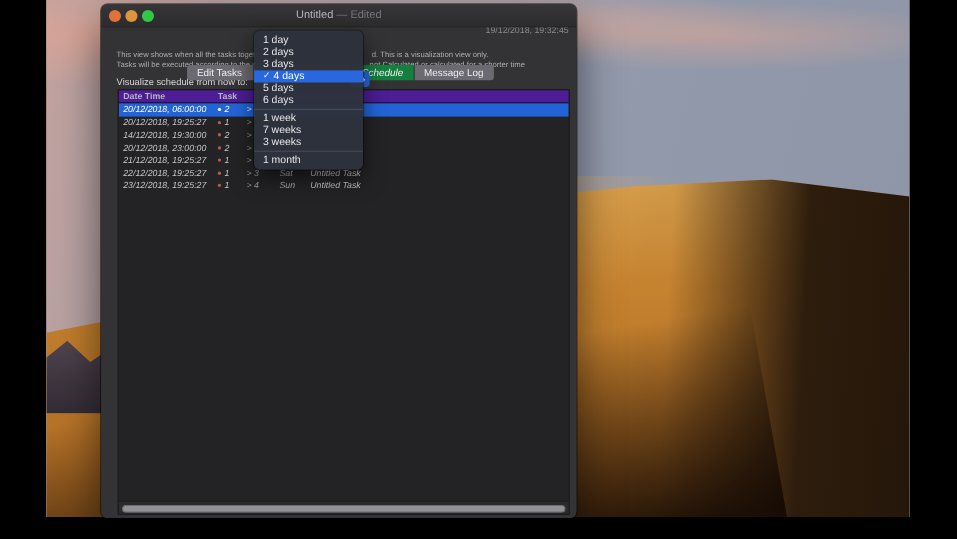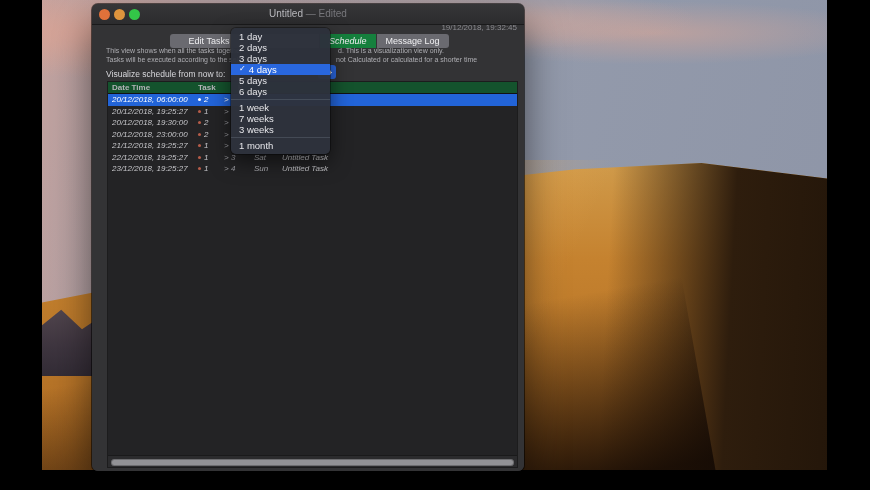--- a/index.html
+++ b/index.html
@@ -43,21 +43,21 @@
   .light { width:11px; height:11px; border-radius:50%; }
   .l-close { background:#e0713a; } .l-min { background:#dd943d; } .l-zoom { background:#33c748; }
 
   .wcontent { position:absolute; top:21px; left:0; right:0; bottom:0;
     background:#333335; border-radius:0 0 6px 6px; overflow:hidden; }
 
   .timestamp { position:absolute; top:-2px; right:7px; font-size:8px; color:#8b8b90; z-index:3; }
 
   .tab-bar { position:absolute; left:78px; top:9px; height:14px; display:flex; gap:1px; z-index:2; }
   .seg { background:#6a6a70; color:#f0f0f2; font-size:9px; line-height:14px; height:14px;
-    padding:0 9px; text-align:center; overflow:hidden; white-space:nowrap; }
+    padding:0 9px; text-align:left; overflow:hidden; white-space:nowrap;margin-top:25px; }
   .seg:first-child { border-radius:3px 0 0 3px; width:78px; }
   .seg:nth-child(2) { width:70px; }
   .seg.sel { background:#15803d;font-style:italic; }
   .seg:last-child { border-radius:0 3px 3px 0; }
 
   .desc span { position:absolute; font-size:7px; color:#aeaeb3; white-space:nowrap; }
   .l1a { left:14px; top:22px; } .l1b { left:246px; top:22px; }
   .l2a { left:14px; top:31px; } .l2b { left:244px; top:31px; }
 
   .vis-label { position:absolute; left:14px; top:44px; font-size:8.5px; color:#d8d8dc; }
@@ -68,21 +68,21 @@
   .pop-cap::after { content:''; position:absolute; right:4px; bottom:2.5px;
     border:2.5px solid transparent; border-top:3px solid #fff; }
   .calc { position:absolute; right:8px; top:40px; width:61px; height:15px;
     background:linear-gradient(#5c5c60,#545458); border-radius:3.5px; color:#9a9aa0;
     font-size:9px; text-align:center; line-height:15px; box-shadow:0 0 0 1px rgba(0,0,0,.35);margin-top:35px; }
 
   
   .tpanel { position:absolute; left:15px; right:6px; top:56px; bottom:3px;
     background:#232325; border:1px solid #1c1c1d; overflow:hidden; }
   .thead { height:12px; display:grid; grid-template-columns:86px 26px 30px 28px 1fr;
-    background:#14532d; border-bottom:1px solid #121213; font-size:8px; font-weight:bold;
+    background:#4c1d95; border-bottom:1px solid #121213; font-size:8px; font-weight:bold;
     color:#b4b4b9; line-height:11px; padding-left:4px; }
   .hc-p { padding-left:14px; }
   .trow { display:grid; grid-template-columns:86px 26px 30px 28px 1fr; height:11.5px;
     line-height:11.5px; font-size:8px; color:#c6c6ca; padding-left:4px; white-space:nowrap;font-style:italic; }
   .trow.sel { background:#2264d8; color:#fff; }
   .c-task { display:flex; align-items:center; gap:3px; }
   .dot { width:3px; height:3px; border-radius:50%; background:#b65c49; flex:0 0 auto; }
   .trow.sel .dot { background:#fff; }
   .c-period { color:#9c9ca2; } .c-day { color:#b0b0b5; }
   .trow.sel .c-period, .trow.sel .c-day { color:#fff; }
@@ -172,21 +172,21 @@
               <div class="c-dt">20/12/2018, 19:25:27</div>
               <div class="c-task">
                 <span class="dot"></span>
                 <span>1</span>
               </div>
               <div class="c-period">&gt;</div>
               <div class="c-day"></div>
               <div class="c-name"></div>
             </div>
             <div class="trow">
-              <div class="c-dt">20/12/2018, 19:30:00</div>
+              <div class="c-dt">14/12/2018, 19:30:00</div>
               <div class="c-task">
                 <span class="dot"></span>
                 <span>2</span>
               </div>
               <div class="c-period">&gt;</div>
               <div class="c-day"></div>
               <div class="c-name"></div>
             </div>
             <div class="trow">
               <div class="c-dt">20/12/2018, 23:00:00</div>

